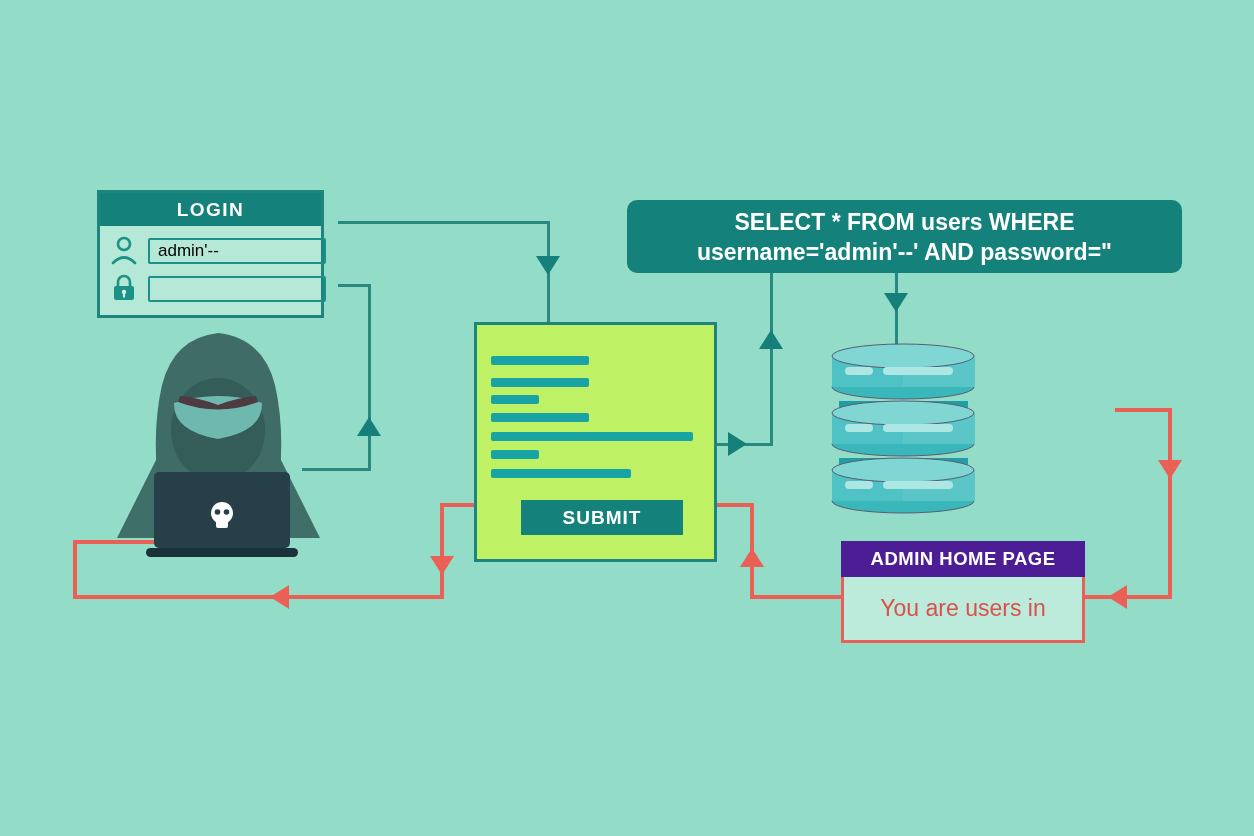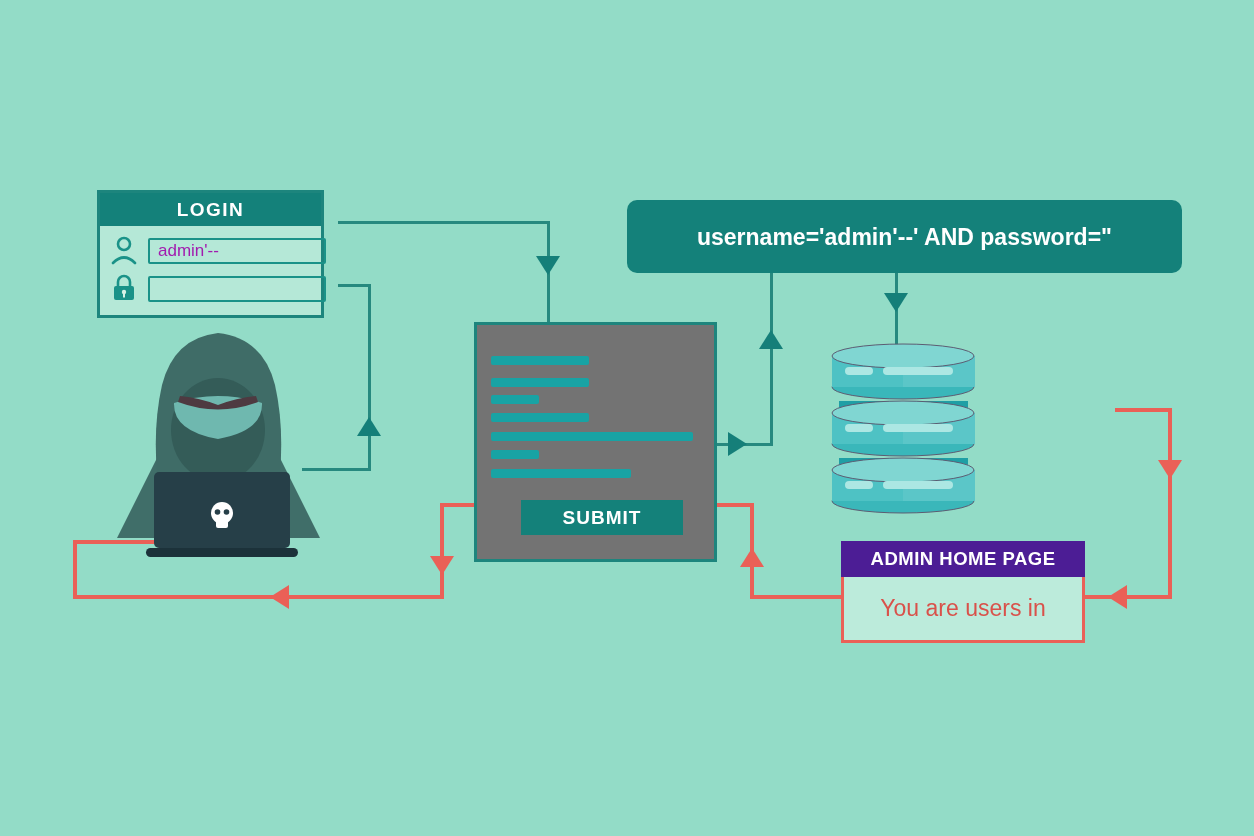--- a/index.html
+++ b/index.html
@@ -16,28 +16,28 @@
   .tri.t-down{border-left:12px solid transparent;border-right:12px solid transparent;border-top:19px solid #157f79;}
   .tri.t-up{border-left:12px solid transparent;border-right:12px solid transparent;border-bottom:19px solid #157f79;}
   .tri.t-right{border-top:12px solid transparent;border-bottom:12px solid transparent;border-left:19px solid #157f79;}
   .tri.r-down{border-left:12px solid transparent;border-right:12px solid transparent;border-top:19px solid #ea6057;}
   .tri.r-up{border-left:12px solid transparent;border-right:12px solid transparent;border-bottom:19px solid #ea6057;}
   .tri.r-left{border-top:12px solid transparent;border-bottom:12px solid transparent;border-right:19px solid #ea6057;}
 
   
   .login{position:absolute;left:97px;top:190px;width:227px;height:128px;background:#b5e8d7;border:3px solid #1d857d;box-sizing:border-box;}
   .login-header{height:33px;background:#14817a;color:#fff;font-size:19px;font-weight:600;letter-spacing:1.5px;display:flex;align-items:center;justify-content:center;}
-  .login-input{position:absolute;background:transparent;border:2.5px solid #1a9288;border-radius:2px;width:178px;height:26px;font-family:"Liberation Sans",sans-serif;font-size:17px;color:#a21caf;padding:0 8px;box-sizing:border-box;outline:none;}
+  .login-input{position:absolute;background:transparent;border:2.5px solid #1a9288;border-radius:2px;width:178px;height:26px;font-family:"Liberation Sans",sans-serif;font-size:17px;color:#000000;padding:0 8px;box-sizing:border-box;outline:none;}
   .icon-wrap{position:absolute;}
 
   
   .sqlbox{position:absolute;left:627px;top:200px;width:555px;height:73px;background:#14817a;border-radius:10px;color:#fff;display:flex;flex-direction:column;align-items:center;justify-content:center;font-size:23px;font-weight:600;line-height:30px;text-align:center;}
 
   
-  .page{position:absolute;left:474px;top:322px;width:243px;height:240px;background:#737373;border:3px solid #1d857d;box-sizing:border-box;}
+  .page{position:absolute;left:474px;top:322px;width:243px;height:240px;background:#bef264;border:3px solid #1d857d;box-sizing:border-box;}
   .bar{position:absolute;left:14px;height:9px;background:#18a3a4;border-radius:2px;}
   .submit{position:absolute;left:44px;top:175px;width:162px;height:35px;background:#14817a;border:none;color:#fff;font-family:"Liberation Sans",sans-serif;font-size:19px;font-weight:600;letter-spacing:1px;cursor:pointer;}
 
   
   .binary{position:absolute;left:978px;top:343px;width:139px;height:165px;border:3px solid #ea6057;box-sizing:border-box;padding:4px 0 0 7px;}
   .binary div{font-size:17px;font-weight:bold;color:#3c685a;line-height:26px;letter-spacing:0.5px;}
 
   
   .admin{position:absolute;left:841px;top:541px;width:244px;}
   .admin-header{height:36px;background:#4c1d95;color:#fff;font-size:18.5px;font-weight:700;letter-spacing:0.5px;display:flex;align-items:center;justify-content:center;}
@@ -99,20 +99,21 @@
         <path d="M7 13 V9 a6 6 0 0 1 12 0 V13" fill="none" stroke="#1a9288" stroke-width="2.6"></path>
         <rect x="3" y="13" width="20" height="14" rx="2" fill="#1a9288"></rect>
         <circle cx="13" cy="19" r="2.2" fill="#d6f2e6"></circle>
         <rect x="12" y="20.5" width="2" height="4" fill="#d6f2e6"></rect>
       </svg>
     </div>
     <input class="login-input" style="left: 48px; top: 83px;" value="">
   </div>
 
   <div class="sqlbox">
+    <span>SELECT * FROM users WHERE</span>
     <span>username='admin'--' AND password="</span>
   </div>
 
   <div class="page">
     <div class="bar" style="top:31px;width:98px;"></div>
     <div class="bar" style="top:53px;width:98px;"></div>
     <div class="bar" style="top:70px;width:48px;"></div>
     <div class="bar" style="top:88px;width:98px;"></div>
     <div class="bar" style="top:107px;width:202px;"></div>
     <div class="bar" style="top:125px;width:48px;"></div>

